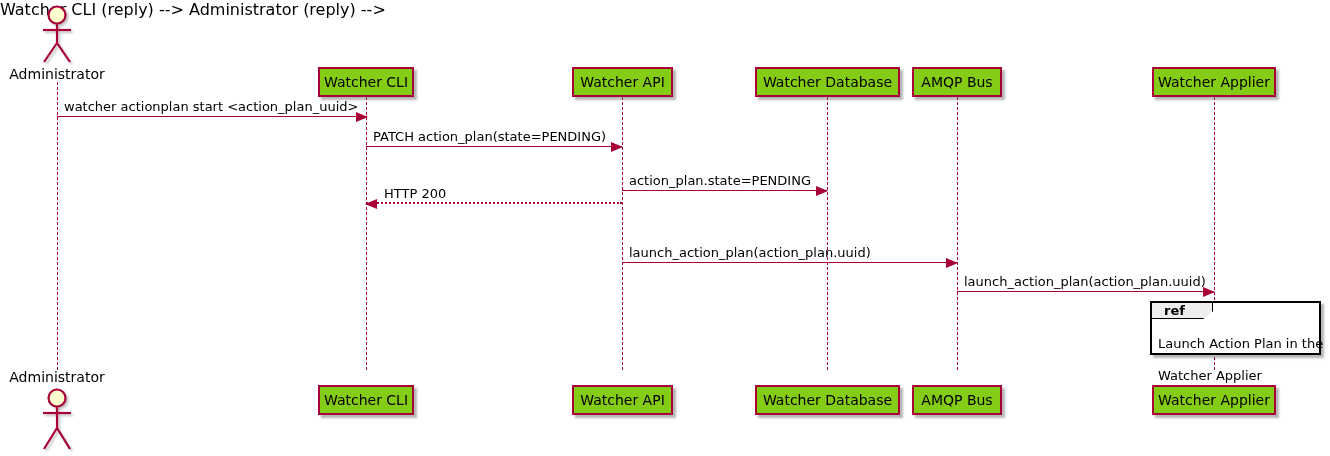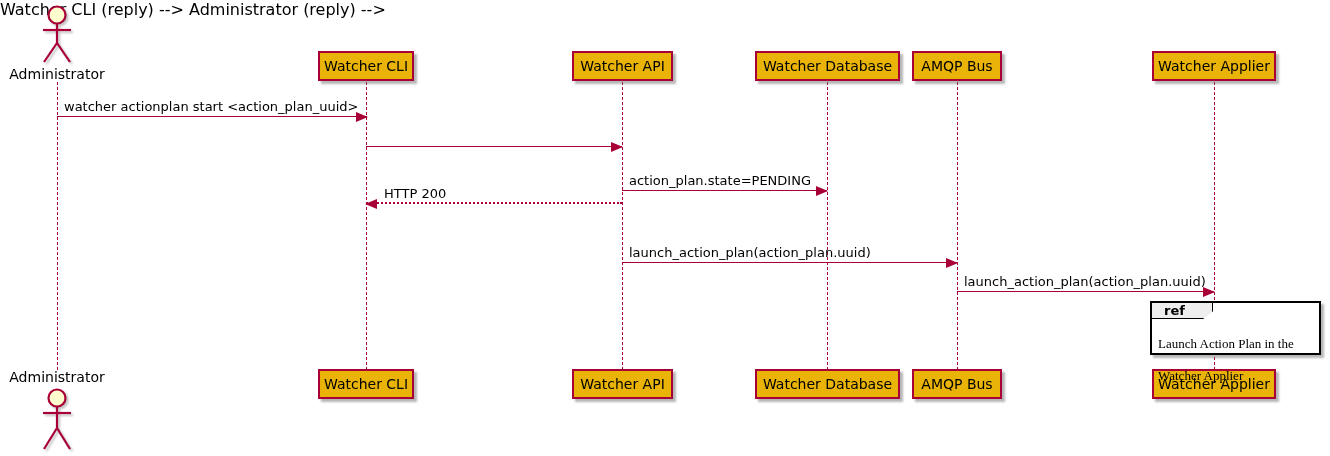--- a/index.html
+++ b/index.html
@@ -5,24 +5,24 @@
   html,body { margin:0; padding:0; background:#ffffff; }
   .canvas {
     position:relative; width:1330px; height:456px; background:#ffffff;
     font-family:"DejaVu Sans", sans-serif; color:#000; overflow:hidden;
   }
   .lifeline {
     position:absolute; top:82px; height:288px; width:0;
     border-left:1px dashed #A80036; z-index:1;
   }
   .pbox {
-    position:absolute; height:26px; background:#eab308;
+    position:absolute; height:26px; background:#84cc16;
     border:2px solid #A80036; box-shadow:3px 3px 2px rgba(110,110,110,0.5);
     display:flex; align-items:center; justify-content:center;
-    font-size:14px; white-space:nowrap; z-index:3;
+    font-size:14px; white-space:nowrap; z-index:3;margin-top:16px;
   }
   .actor-label {
     position:absolute; width:140px; text-align:center; font-size:14px;
     white-space:nowrap; z-index:3;
   }
   .actor-figure { position:absolute; z-index:3;
     filter:drop-shadow(2px 2px 1px rgba(120,120,120,0.45)); }
   .message { position:absolute; height:20px; z-index:2; }
   .msg-line { position:absolute; left:0; right:0; bottom:0; height:0;
     border-top:1px solid #A80036; }
@@ -45,21 +45,21 @@
   }
   .ref-header {
     position:absolute; left:-1px; top:-1px; width:62px; height:17px;
     background:#EEEEEE; border:1px solid #000;
     clip-path:polygon(0 0, 100% 0, 100% 55%, 84% 100%, 0 100%);
     font-weight:bold; font-size:13px; padding-left:12px; line-height:16px;
     box-sizing:border-box;
   }
   .ref-text { position:absolute; left:6px; top:17px; line-height:16px;
     white-space:pre-line; }
-  .ref-text div { white-space:nowrap;font-family:Liberation Serif, serif; }
+  .ref-text div { white-space:nowrap; }
 </style>
 </head>
 <body>
 
 <div class="canvas">
 
   
   <div class="lifeline" style="left:57px;"></div>
   <div class="lifeline" style="left:366px;"></div>
   <div class="lifeline" style="left:622px;"></div>
@@ -88,20 +88,21 @@
 
   
   <div class="message" style="left:57px;top:97px;width:310px;">
     <span class="msg-label">watcher actionplan start &lt;action_plan_uuid&gt;</span>
     <div class="msg-line"></div>
     <div class="arrowhead right"></div>
   </div>
 
   
   <div class="message" style="left:366px;top:127px;width:256px;">
+    <span class="msg-label">PATCH action_plan(state=PENDING)</span>
     <div class="msg-line"></div>
     <div class="arrowhead right"></div>
   </div>
 
   
   <div class="message" style="left:622px;top:155px;width:205px;margin-top:16px;">
     <span class="msg-label">action_plan.state=PENDING</span>
     <div class="msg-line"></div>
     <div class="arrowhead right"></div>
   </div>

